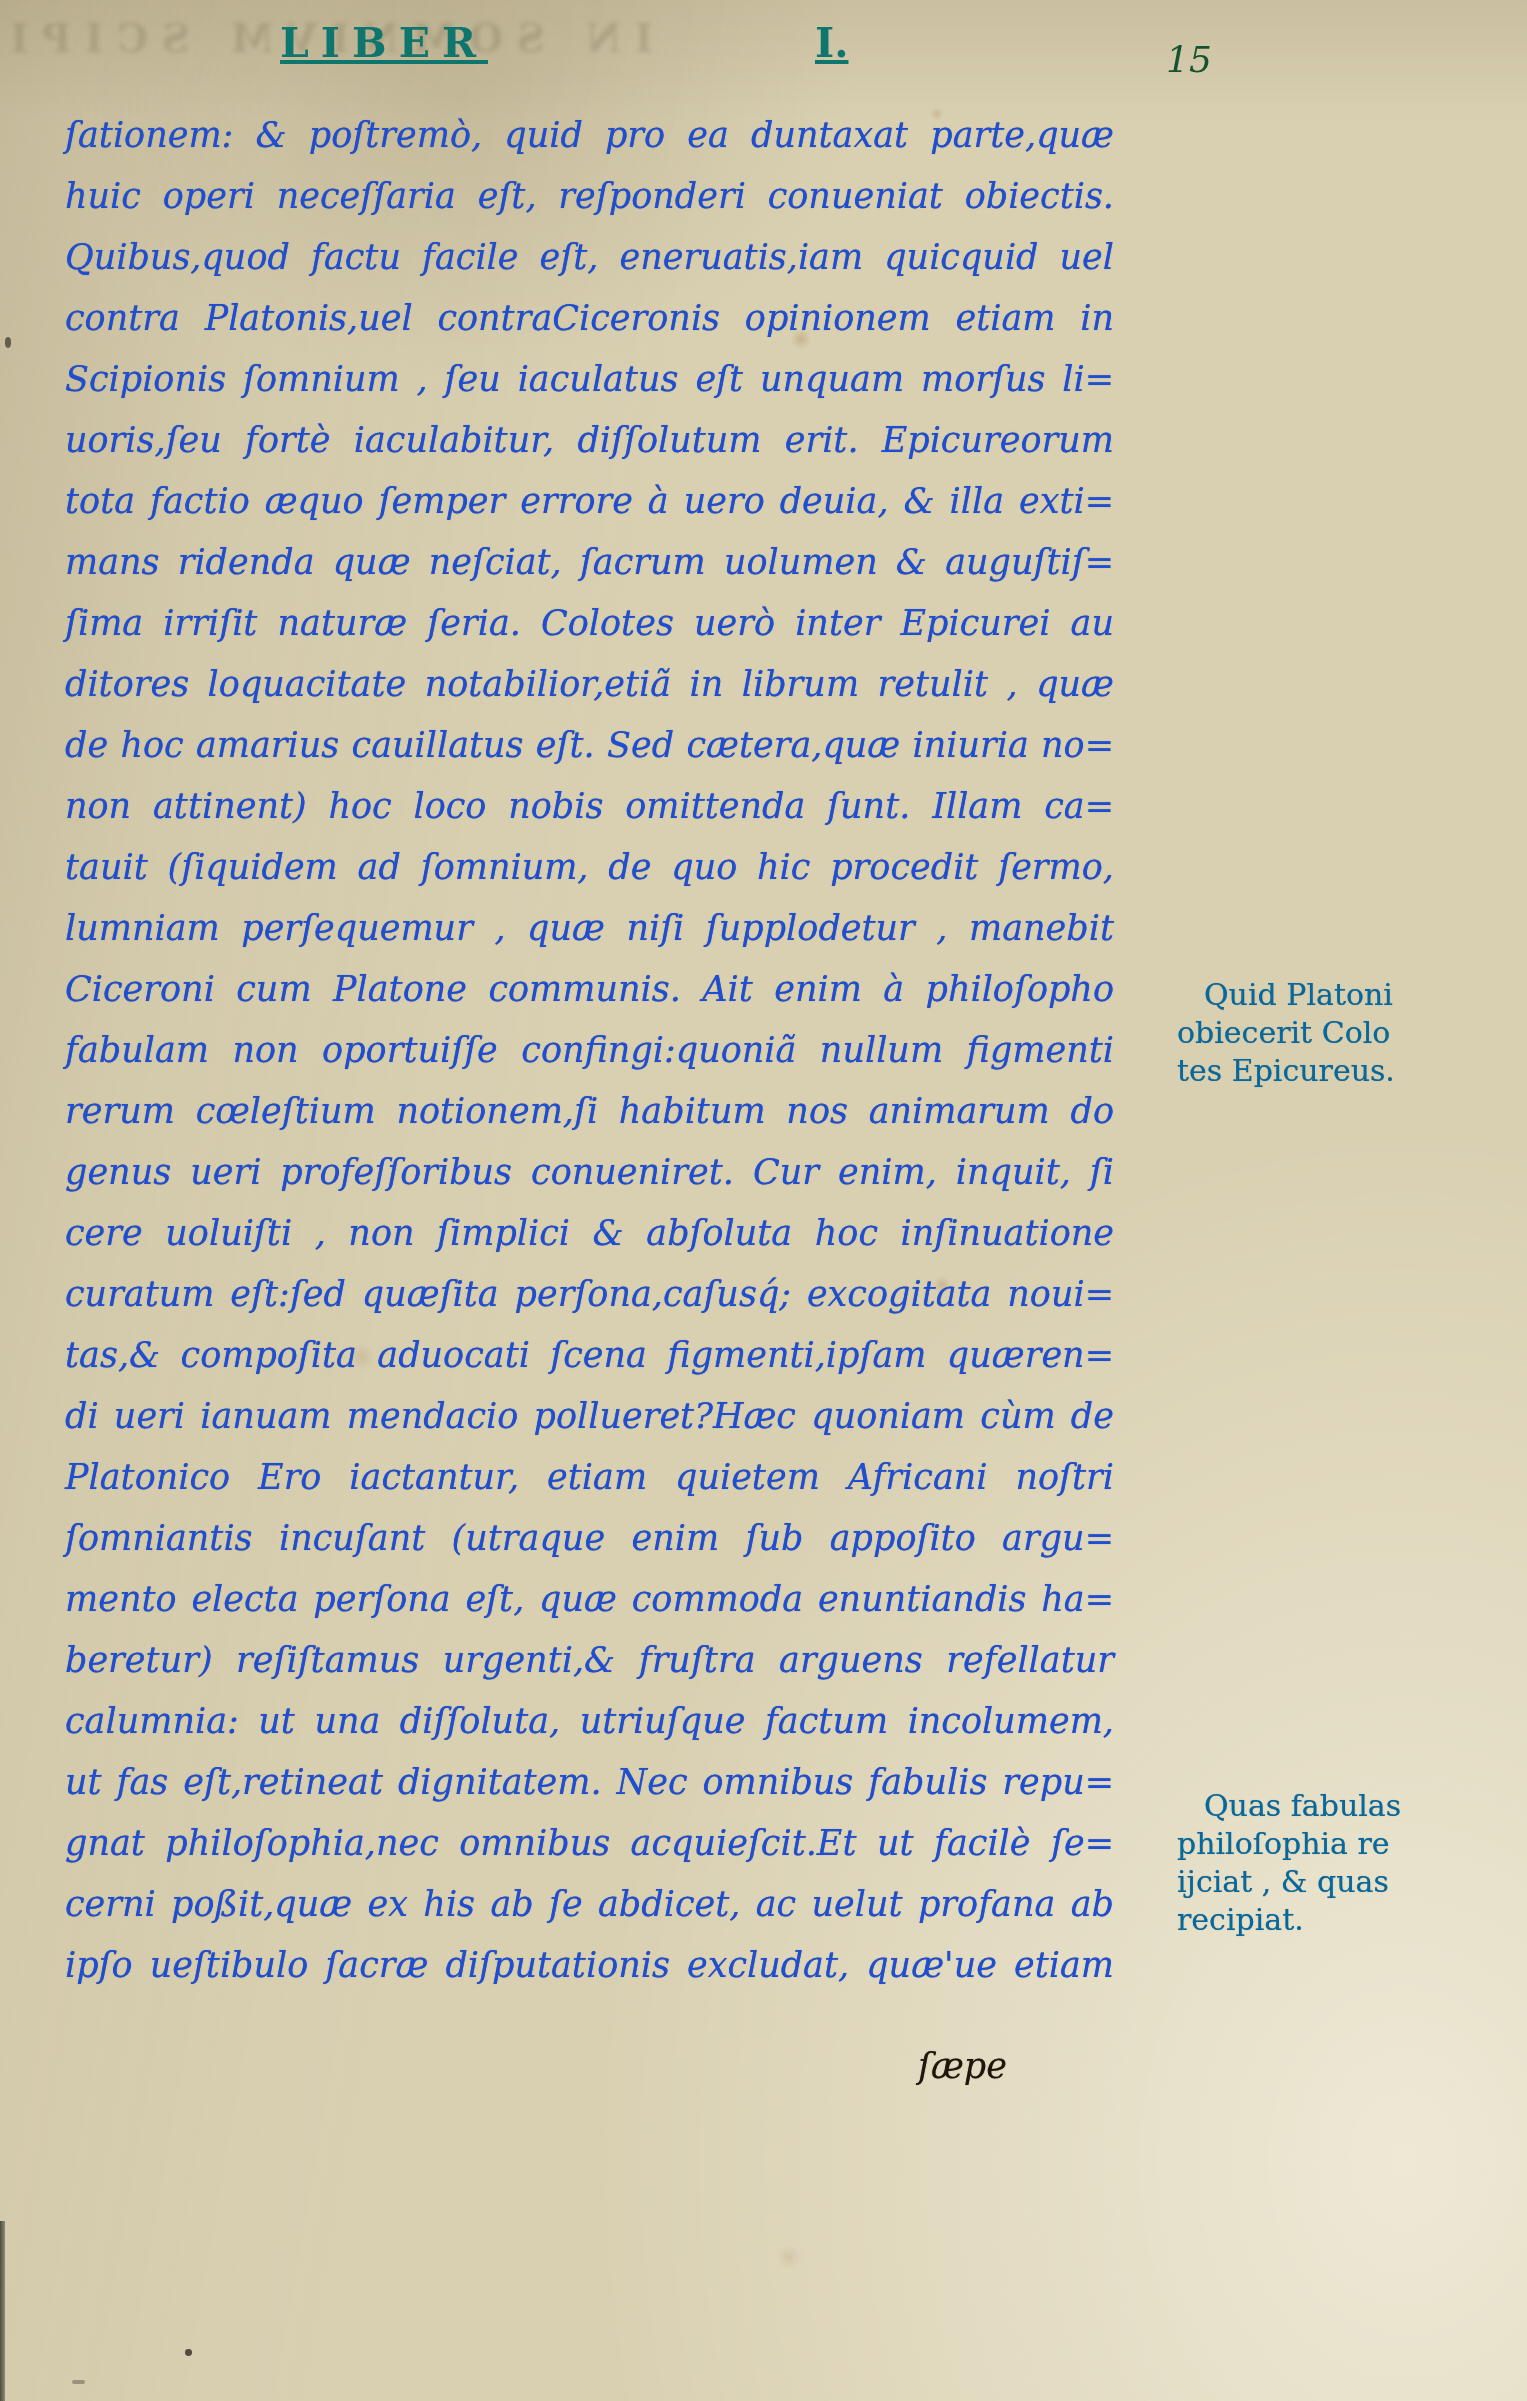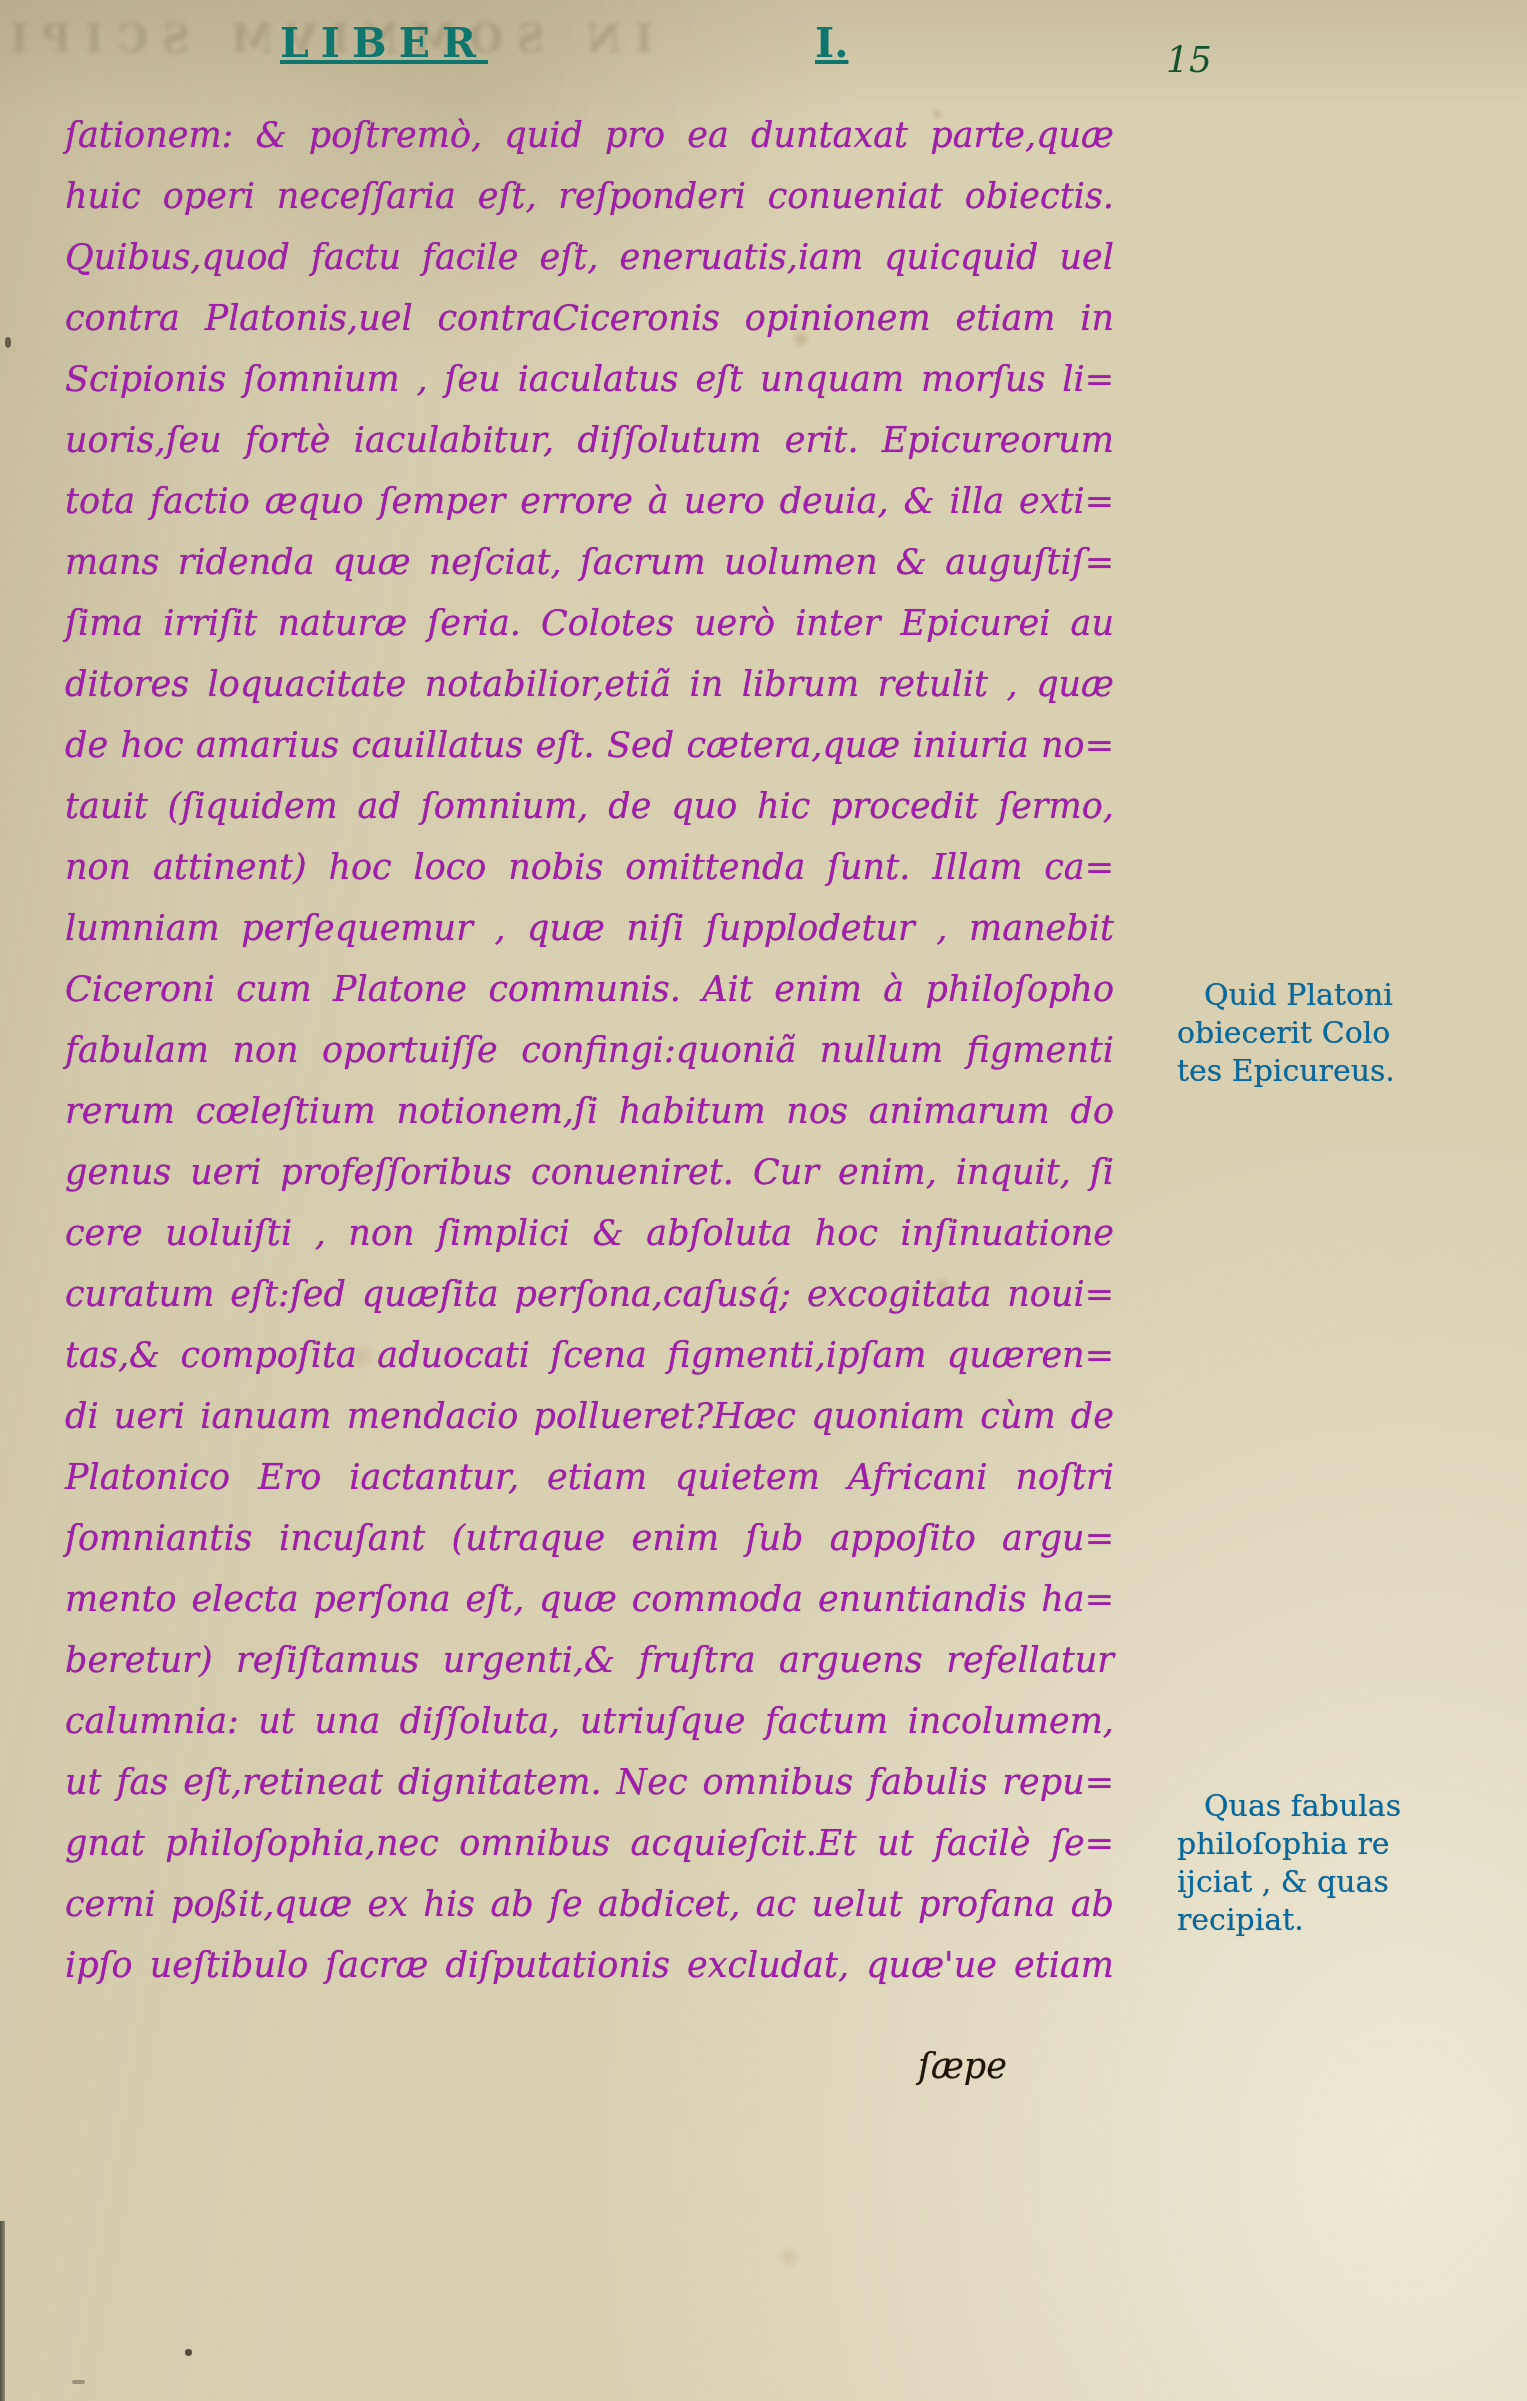--- a/index.html
+++ b/index.html
@@ -28,21 +28,21 @@
   }
   .hdr{position:absolute;top:19px;font:700 41px "DejaVu Serif", serif;color:#0f766e;text-decoration:underline;}
   .hdr-liber{left:280px;letter-spacing:12px;}
   .hdr-numeral{left:815px;}
   .hdr-page{position:absolute;left:1166px;top:39px;font:italic 36px "DejaVu Serif", serif;color:#14532d;}
 
   .textblock{position:absolute;left:65px;top:105px;width:1049px;}
   .tl{
     height:61px;line-height:61px;
     font:italic 35px/61px "DejaVu Serif", serif;
-    color:#a21caf;
+    color:#1d4ed8;
     text-align:justify;text-align-last:justify;
     white-space:normal;
     text-shadow:0 0 0.8px rgba(30,21,11,.55);
   }
   .catchword{
     position:absolute;left:65px;top:2007px;width:942px;
     font:italic 35px "DejaVu Serif", serif;text-align:right;
     text-shadow:0 0 0.8px rgba(30,21,11,.55);
     margin-top:39px;
   }
@@ -79,22 +79,22 @@
   <div class="tl">huic operi neceſſaria eſt, reſponderi conueniat obiectis.</div>
   <div class="tl">Quibus,quod factu facile eſt, eneruatis,iam quicquid uel</div>
   <div class="tl">contra Platonis,uel contraCiceronis opinionem etiam in</div>
   <div class="tl">Scipionis ſomnium , ſeu iaculatus eſt unquam morſus li=</div>
   <div class="tl">uoris,ſeu fortè iaculabitur, diſſolutum erit. Epicureorum</div>
   <div class="tl">tota factio æquo ſemper errore à uero deuia, &amp; illa exti=</div>
   <div class="tl">mans ridenda quæ neſciat, ſacrum uolumen &amp; auguſtiſ=</div>
   <div class="tl">ſima irriſit naturæ ſeria. Colotes uerò inter Epicurei au</div>
   <div class="tl">ditores loquacitate notabilior,etiã in librum retulit , quæ</div>
   <div class="tl">de hoc amarius cauillatus eſt. Sed cætera,quæ iniuria no=</div>
+  <div class="tl">non attinent) hoc loco nobis omittenda ſunt. Illam ca=</div>
   <div class="tl">tauit (ſiquidem ad ſomnium, de quo hic procedit ſermo,</div>
-  <div class="tl">non attinent) hoc loco nobis omittenda ſunt. Illam ca=</div>
   <div class="tl">lumniam perſequemur , quæ niſi ſupplodetur , manebit</div>
   <div class="tl">Ciceroni cum Platone communis. Ait enim à philoſopho</div>
   <div class="tl">fabulam non oportuiſſe confingi:quoniã nullum figmenti</div>
   <div class="tl">rerum cœleſtium notionem,ſi habitum nos animarum do</div>
   <div class="tl">genus ueri profeſſoribus conueniret. Cur enim, inquit, ſi</div>
   <div class="tl">cere uoluiſti , non ſimplici &amp; abſoluta hoc inſinuatione</div>
   <div class="tl">curatum eſt:ſed quæſita perſona,caſusq́; excogitata noui=</div>
   <div class="tl">tas,&amp; compoſita aduocati ſcena figmenti,ipſam quæren=</div>
   <div class="tl">di ueri ianuam mendacio pollueret?Hæc quoniam cùm de</div>
   <div class="tl">Platonico Ero iactantur, etiam quietem Africani noſtri</div>

